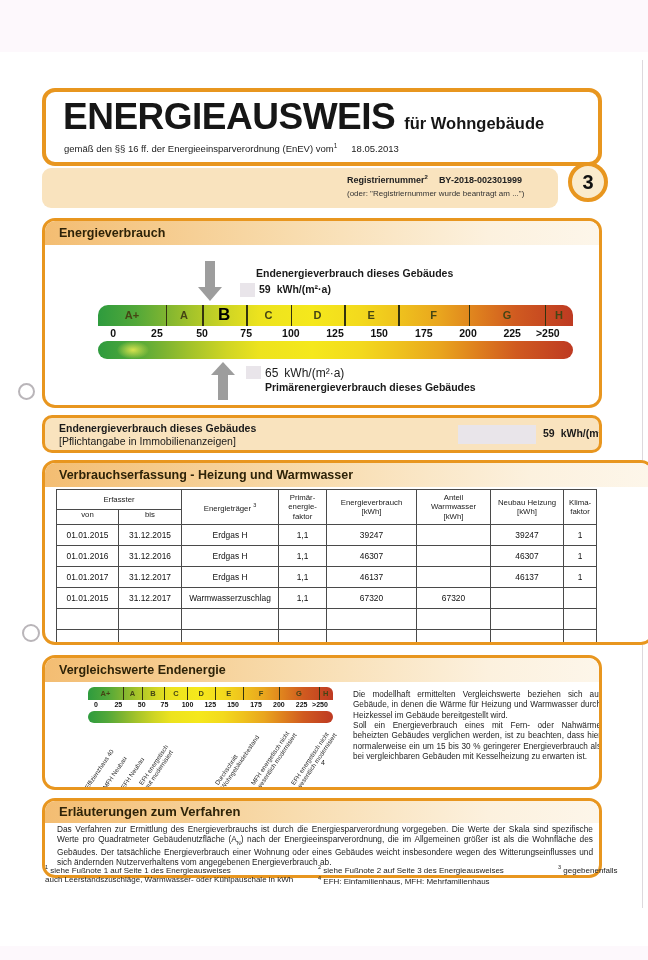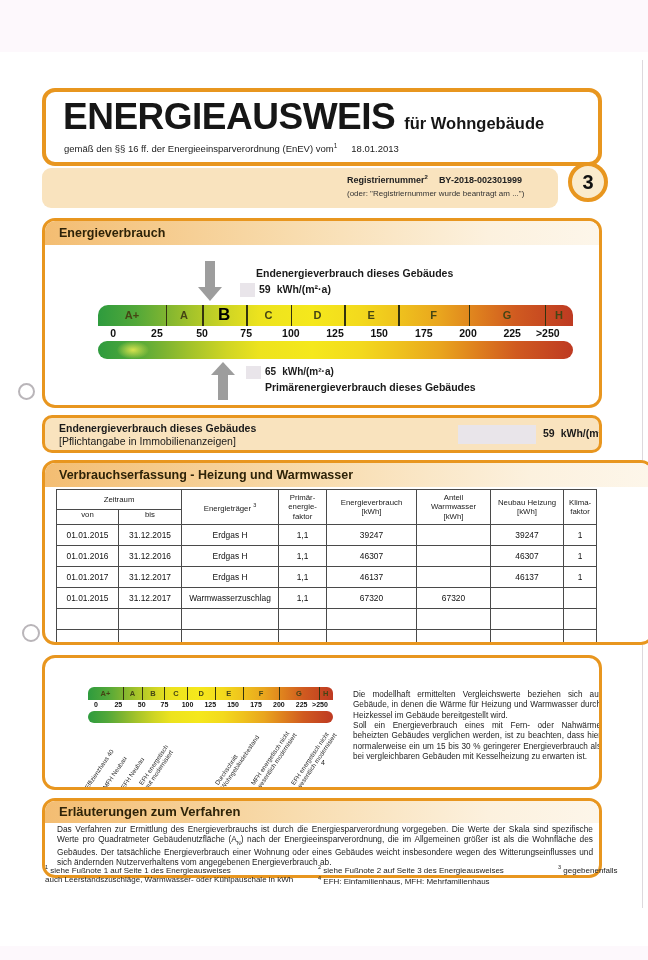--- a/index.html
+++ b/index.html
@@ -46,21 +46,21 @@
                  font-size:12.5px; font-weight:bold; color:#2e2308; }
 
   
   .energy-box { left:42px; top:218px; width:560px; height:190px; }
   .end-label  { position:absolute; left:211px; top:46px; font-size:10.5px; font-weight:bold; }
   .val-chip   { position:absolute; background:#e9e5ea; }
   .chip-end   { left:195px; top:62px; width:15px; height:14px; }
   .end-value-line { position:absolute; left:214px; top:62px; font-size:10.5px; font-weight:bold; }
   .unit-gap { margin-left:6px; }
   .chip-prim  { left:201px; top:145px; width:15px; height:13px; }
-  .prim-value-line { position:absolute; left:220px; top:145px; font-size:10px; font-weight:bold; }
+  .prim-value-line { position:absolute; left:220px; top:145px; font-size:12px; font-weight:normal; }
   .prim-label { position:absolute; left:220px; top:160px; font-size:10.5px; font-weight:bold; }
 
   .arrow-shaft { position:absolute; width:10px; background:#9d9d9d; }
   .arrow-head  { position:absolute; width:0; height:0; }
   .down-shaft { left:160px; top:40px; height:26px; }
   .down-head  { left:153px; top:66px; border-left:12px solid transparent; border-right:12px solid transparent; border-top:14px solid #9d9d9d; }
   .up-head    { left:166px; top:141px; border-left:12px solid transparent; border-right:12px solid transparent; border-bottom:13px solid #9d9d9d; }
   .up-shaft   { left:173px; top:154px; height:25px; }
 
   
@@ -145,21 +145,21 @@
   <div class="tint-bottom"></div>
   <div class="page-edge"></div>
   <div class="hole hole-1"></div>
   <div class="hole hole-2"></div>
 
   <div class="obox header-box">
     <div class="title-row">
       <span class="main-title">ENERGIEAUSWEIS</span><span class="sub-title">für Wohngebäude</span>
     </div>
     <div class="law-line">
-      <span>gemäß den §§ 16 ff. der Energieeinsparverordnung (EnEV) vom</span><sup>1</sup><span class="law-date">18.01.2013</span>
+      <span>gemäß den §§ 16 ff. der Energieeinsparverordnung (EnEV) vom</span><sup>1</sup><span class="law-date">18.05.2013</span>
     </div>
   </div>
 
   <div class="register-bar">
     <div class="reg-block">
       <div class="reg-line1">
         <span>Registriernummer</span><sup>2</sup><span class="reg-number">BY-2018-002301999</span>
       </div>
       <div class="reg-line2">(oder: "Registriernummer wurde beantragt am ...")</div>
     </div>
@@ -243,21 +243,21 @@
           <col style="width:63px">
           <col style="width:97px">
           <col style="width:48px">
         <col style="width:90px">
           <col style="width:74px">
           <col style="width:73px">
           <col style="width:33px">
       </colgroup>
       <thead>
         <tr>
-          <th colspan="2" class="th-span">Zeitraum</th>
+          <th colspan="2" class="th-span">Erfasster</th>
           <th rowspan="2"><span>Energieträger</span> <sup>3</sup></th>
           <th rowspan="2">Primär-
 energie-
 faktor</th>
           <th rowspan="2">Energieverbrauch
 [kWh]</th>
           <th rowspan="2">Anteil
 Warmwasser
 [kWh]</th>
           <th rowspan="2">Neubau Heizung
@@ -329,20 +329,21 @@
             <td></td>
             <td></td>
             <td></td>
             <td></td>
           </tr>
         </tbody>
     </table>
   </div>
 
   <div class="obox compare-box">
+    <div class="section-bar">Vergleichswerte Endenergie</div>
     <div class="scale scale--small">
       <div class="scale-letters scale-grad">
           <div class="scale-letter" style="left: 0%; width: 14.3%;">A+</div>
           <div class="scale-letter" style="left: 14.3%; width: 7.6%;">A</div>
           <i class="scale-div" style="left: 14.3%;"></i>
           <div class="scale-letter" style="left: 21.9%; width: 9.3%;">B</div>
           <i class="scale-div" style="left: 21.9%;"></i>
           <div class="scale-letter" style="left: 31.2%; width: 9.4%;">C</div>
           <i class="scale-div" style="left: 31.2%;"></i>
           <div class="scale-letter" style="left: 40.6%; width: 11.2%;">D</div>

